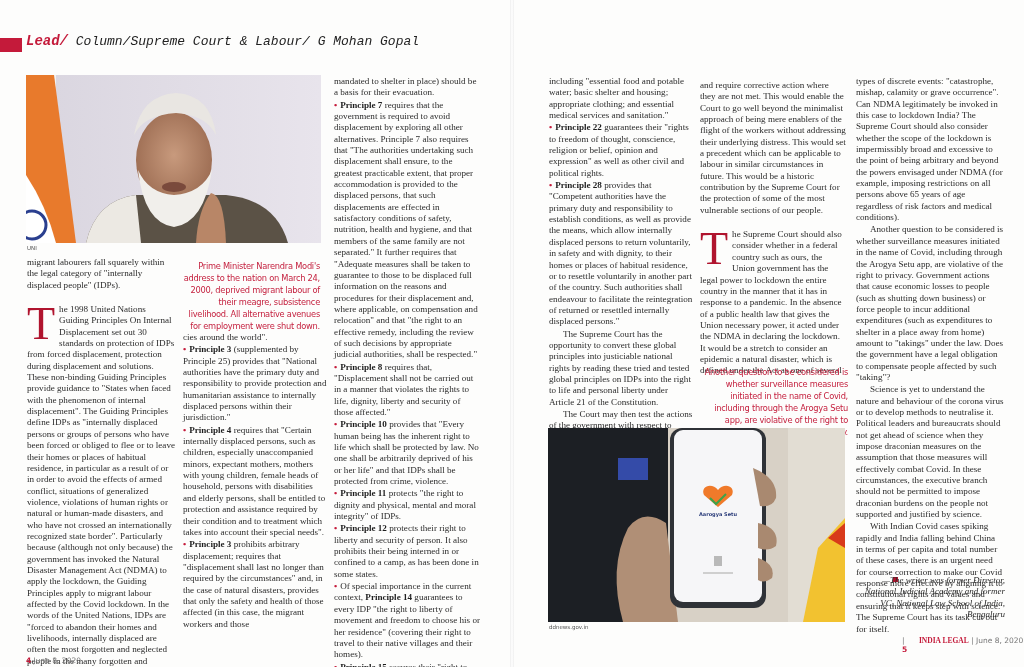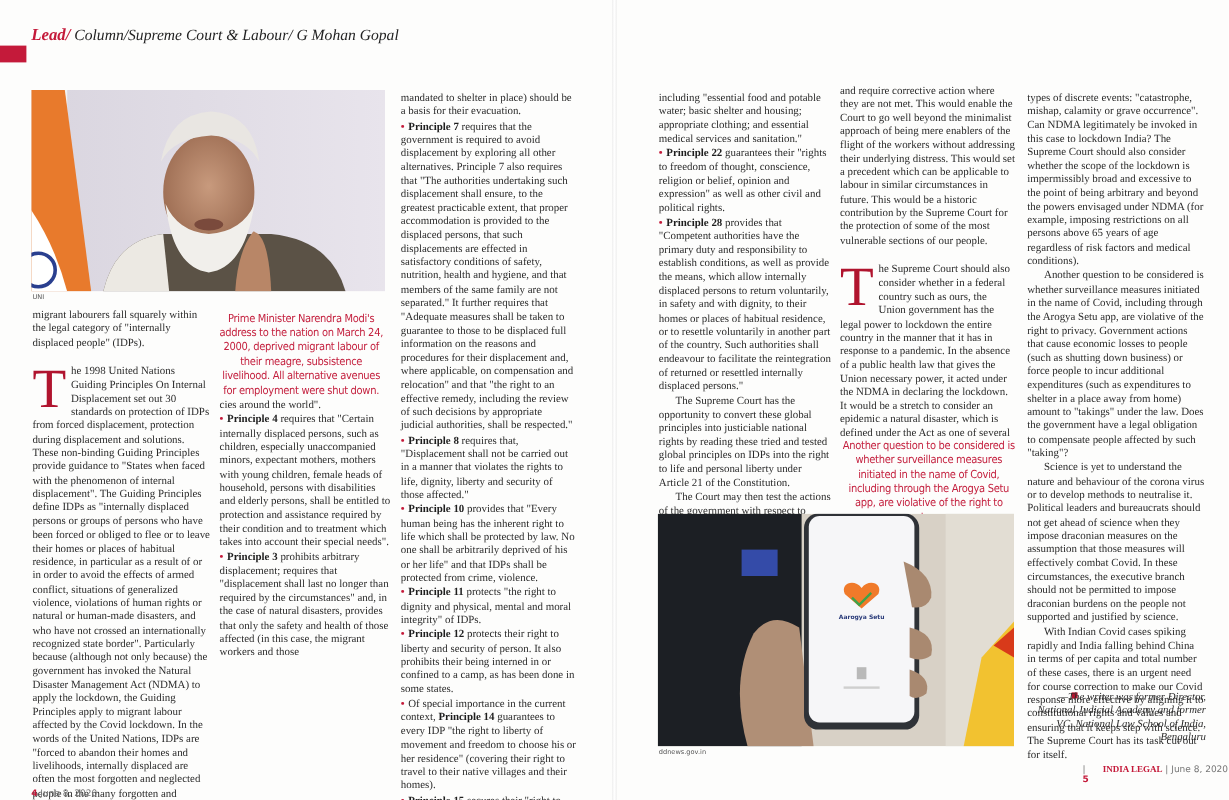--- a/index.html
+++ b/index.html
@@ -4,35 +4,35 @@
 <style>
   * { box-sizing: border-box; margin: 0; padding: 0; }
   html, body { width: 1024px; height: 667px; overflow: hidden; background: #ffffff; }
   body { position: relative; font-family: "DejaVu Serif", "Liberation Serif", serif; color: #2a2a2a; }
   .page { position: absolute; top: 0; height: 667px; background: #fdfdfc; }
   .page-left { left: 0; width: 512px; }
   .page-right { left: 512px; width: 512px; }
   .gutter { position: absolute; left: 510px; top: 0; width: 4px; height: 667px; background: linear-gradient(to right, #eee, #fff, #eee); }
 
   .header-bar { position: absolute; left: 0; top: 38px; width: 22px; height: 14px; background: #c41a3a; }
-  .header { position: absolute; left: 26px; top: 21px; font-family: Liberation Serif, serif; font-style: italic; font-size: 13px; color: #222; white-space: nowrap; }
+  .header { position: absolute; left: 26px; top: 33px; font-family: Liberation Mono, monospace; font-style: italic; font-size: 13px; color: #222; white-space: nowrap; }
   .header .lead { color: #c41a3a; font-weight: bold; font-size: 14px; }
 
   .col { position: absolute; font-family: "Liberation Serif", serif; font-size: 9.1px; line-height: 11.35px; color: #2b2b2b; text-align: left; }
   .col p { margin: 1px; }
   .col p.indent { text-indent: 14px; }
   .col .bullet::before { content: "\2022"; color: #c41a3a; margin-right: 3px; font-weight: bold; }
   .col b { font-weight: bold; color: #1e1e1e; }
   .dropcap { float: left; font-family: "Liberation Serif", serif; font-size: 46px; line-height: 36px; color: #b0142e; margin: 2px 4px 0 0; font-weight: normal; }
   .gap { height: 11px; }
 
   .photo { position: absolute; overflow: hidden; }
   .caption { position: absolute; font-family: "DejaVu Sans", sans-serif; font-size: 5.5px; color: #555; }
 
-  .pullquote { position: absolute; font-family: "DejaVu Sans", "Liberation Sans", sans-serif; font-stretch: condensed; color: #c4213f; text-align: center; font-size: 9.2px; line-height: 12px; letter-spacing: -0.25px; }
+  .pullquote { position: absolute; font-family: "DejaVu Sans", "Liberation Sans", sans-serif; font-stretch: condensed; color: #c4213f; text-align: right; font-size: 9.2px; line-height: 12px; letter-spacing: -0.25px; }
 
   .folio { position: absolute; font-family: "DejaVu Sans", sans-serif; font-size: 7.5px; color: #777; }
   .folio .num { color: #c41a3a; font-weight: bold; }
   .folio .mag { color: #c41a3a; font-family: "Liberation Serif", serif; font-weight: bold; padding-left: 12px; }
 
   .signoff { position: absolute; font-family: "Liberation Serif", serif; font-style: italic; font-size: 9px; line-height: 11.3px; text-align: right; color: #2b2b2b; }
   .endmark { display: inline-block; width: 5px; height: 5px; background: #b0142e; }
 </style>
 </head>
 <body>
@@ -77,20 +77,21 @@
 <div class="col" style="left:26px; top:256px; width:150px;">
   <p>migrant labourers fall squarely within the legal category of "internally displaced people" (IDPs).</p>
   <div class="gap"></div>
   <p><span class="dropcap">T</span><span>he 1998 United Nations Guiding Principles On Internal Displacement set out 30 standards on protection of IDPs from forced displacement, protection during displacement and solutions. These non-binding Guiding Principles provide guidance to "States when faced with the phenomenon of internal displacement". The Guiding Principles define IDPs as "internally displaced persons or groups of persons who have been forced or obliged to flee or to leave their homes or places of habitual residence, in particular as a result of or in order to avoid the effects of armed conflict, situations of generalized violence, violations of human rights or natural or human-made disasters, and who have not crossed an internationally recognized state border". Particularly because (although not only because) the government has invoked the Natural Disaster Management Act (NDMA) to apply the lockdown, the Guiding Principles apply to migrant labour affected by the Covid lockdown. In the words of the United Nations, IDPs are "forced to abandon their homes and livelihoods, internally displaced are often the most forgotten and neglected people in the many forgotten and neglected emergen-</span></p>
 </div>
 
 <div class="pullquote" style="left:182px; top:260px; width:138px;">Prime Minister Narendra Modi's address to the nation on March 24, 2000, deprived migrant labour of their meagre, subsistence livelihood. All alternative avenues for employment were shut down.</div>
 
 <div class="col" style="left:182px; top:331px; width:146px;">
   <p>cies around the world".</p>
+  <p class="bullet"><b>Principle 3</b><span> (supplemented by Principle 25) provides that "National authorities have the primary duty and responsibility to provide protection and humanitarian assistance to internally displaced persons within their jurisdiction."</span></p>
   <p class="bullet"><b>Principle 4</b><span> requires that "Certain internally displaced persons, such as children, especially unaccompanied minors, expectant mothers, mothers with young children, female heads of household, persons with disabilities and elderly persons, shall be entitled to protection and assistance required by their condition and to treatment which takes into account their special needs".</span></p>
   <p class="bullet"><b>Principle 3</b><span> prohibits arbitrary displacement; requires that "displacement shall last no longer than required by the circumstances" and, in the case of natural disasters, provides that only the safety and health of those affected (in this case, the migrant workers and those</span></p>
 </div>
 
 <div class="col" style="left:333px; top:75px; width:148px;">
   <p>mandated to shelter in place) should be a basis for their evacuation.</p>
   <p class="bullet"><span></span><b>Principle 7</b><span> requires that the government is required to avoid displacement by exploring all other alternatives. Principle 7 also requires that "The authorities undertaking such displacement shall ensure, to the greatest practicable extent, that proper accommodation is provided to the displaced persons, that such displacements are effected in satisfactory conditions of safety, nutrition, health and hygiene, and that members of the same family are not separated." It further requires that "Adequate measures shall be taken to guarantee to those to be displaced full information on the reasons and procedures for their displacement and, where applicable, on compensation and relocation" and that "the right to an effective remedy, including the review of such decisions by appropriate judicial authorities, shall be respected."</span></p>
   <p class="bullet"><span></span><b>Principle 8</b><span> requires that, "Displacement shall not be carried out in a manner that violates the rights to life, dignity, liberty and security of those affected."</span></p>
   <p class="bullet"><span></span><b>Principle 10</b><span> provides that "Every human being has the inherent right to life which shall be protected by law. No one shall be arbitrarily deprived of his or her life" and that IDPs shall be protected from crime, violence.</span></p>
   <p class="bullet"><span></span><b>Principle 11</b><span> protects "the right to dignity and physical, mental and moral integrity" of IDPs.</span></p>
@@ -106,21 +107,21 @@
 </div>
 
 <div class="col" style="left:548px; top:75px; width:146px;">
   <p>including "essential food and potable water; basic shelter and housing; appropriate clothing; and essential medical services and sanitation."</p>
   <p class="bullet"><b>Principle 22</b><span> guarantees their "rights to freedom of thought, conscience, religion or belief, opinion and expression" as well as other civil and political rights.</span></p>
   <p class="bullet"><b>Principle 28</b><span> provides that "Competent authorities have the primary duty and responsibility to establish conditions, as well as provide the means, which allow internally displaced persons to return voluntarily, in safety and with dignity, to their homes or places of habitual residence, or to resettle voluntarily in another part of the country. Such authorities shall endeavour to facilitate the reintegration of returned or resettled internally displaced persons."</span></p>
   <p class="indent">The Supreme Court has the opportunity to convert these global principles into justiciable national rights by reading these tried and tested global principles on IDPs into the right to life and personal liberty under Article 21 of the Constitution.</p>
   <p class="indent">The Court may then test the actions of the government with respect to migrant labour against these standards</p>
 </div>
 
-<div class="col" style="left:699px; top:69px; width:148px;">
+<div class="col" style="left:699px; top:79px; width:148px;">
   <p>and require corrective action where they are not met. This would enable the Court to go well beyond the minimalist approach of being mere enablers of the flight of the workers without addressing their underlying distress. This would set a precedent which can be applicable to labour in similar circumstances in future. This would be a historic contribution by the Supreme Court for the protection of some of the most vulnerable sections of our people.</p>
   <div class="gap"></div>
   <p><span class="dropcap">T</span><span>he Supreme Court should also consider whether in a federal country such as ours, the Union government has the legal power to lockdown the entire country in the manner that it has in response to a pandemic. In the absence of a public health law that gives the Union necessary power, it acted under the NDMA in declaring the lockdown. It would be a stretch to consider an epidemic a natural disaster, which is defined under the Act as one of several</span></p>
 </div>
 
 <div class="pullquote" style="left:700px; top:366px; width:148px;">Another question to be considered is whether surveillance measures initiated in the name of Covid, including through the Arogya Setu app, are violative of the right to privacy.</div>
 
 <div class="photo" style="left:548px; top:428px; width:297px; height:194px;">
   <svg width="297" height="194" viewBox="0 0 297 194">
     <rect width="297" height="194" fill="#d8d1c6"></rect>

